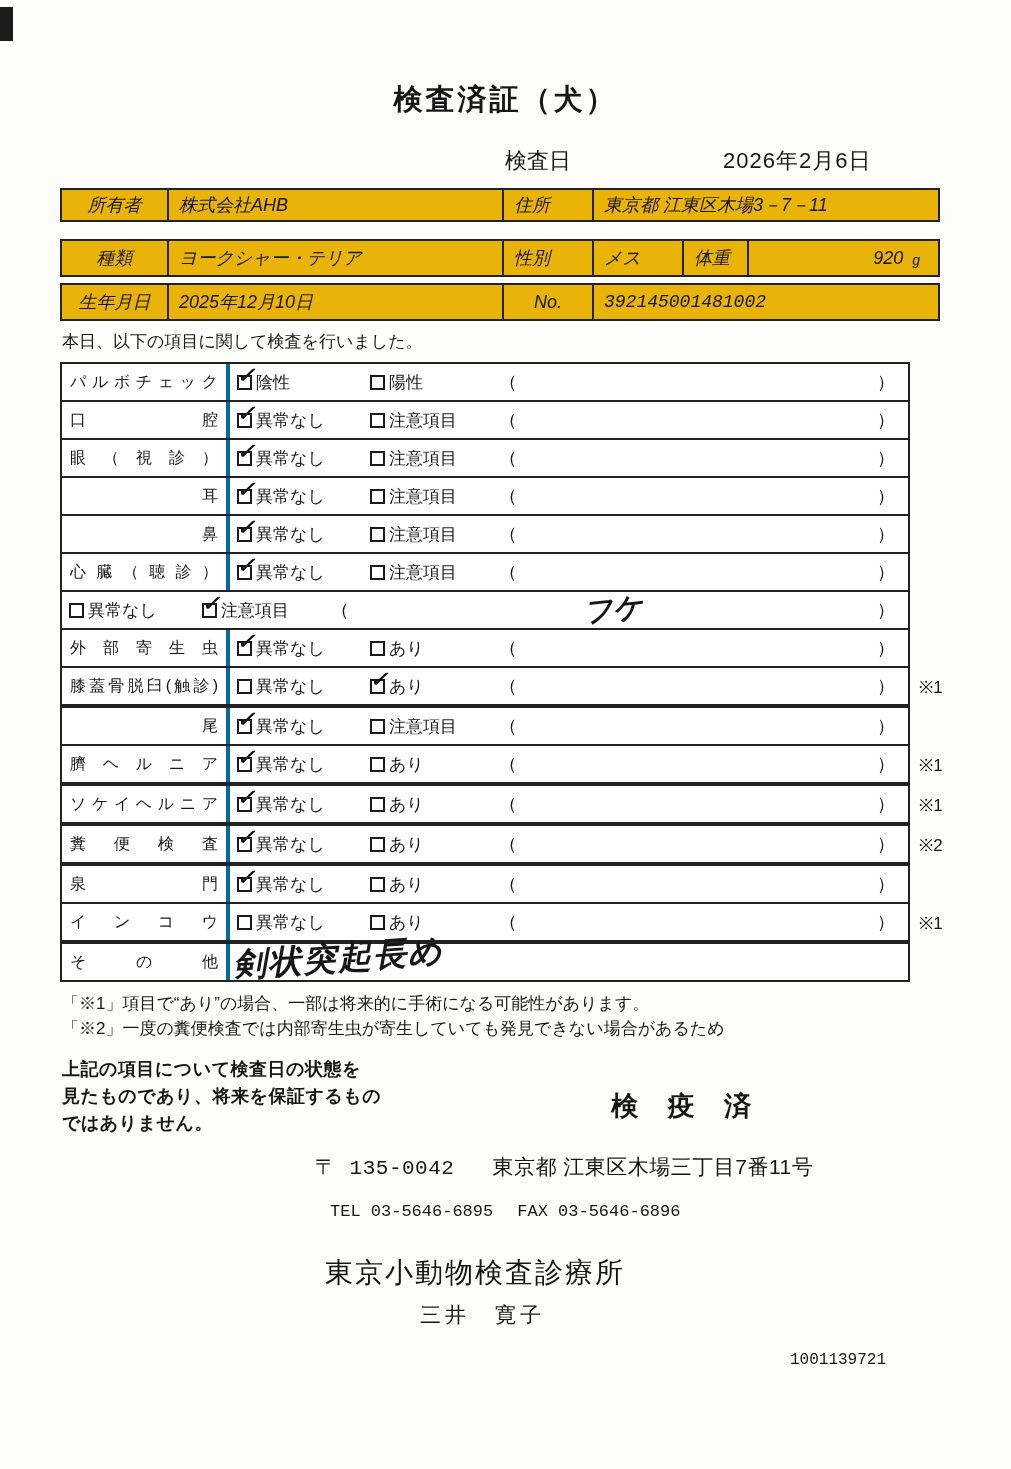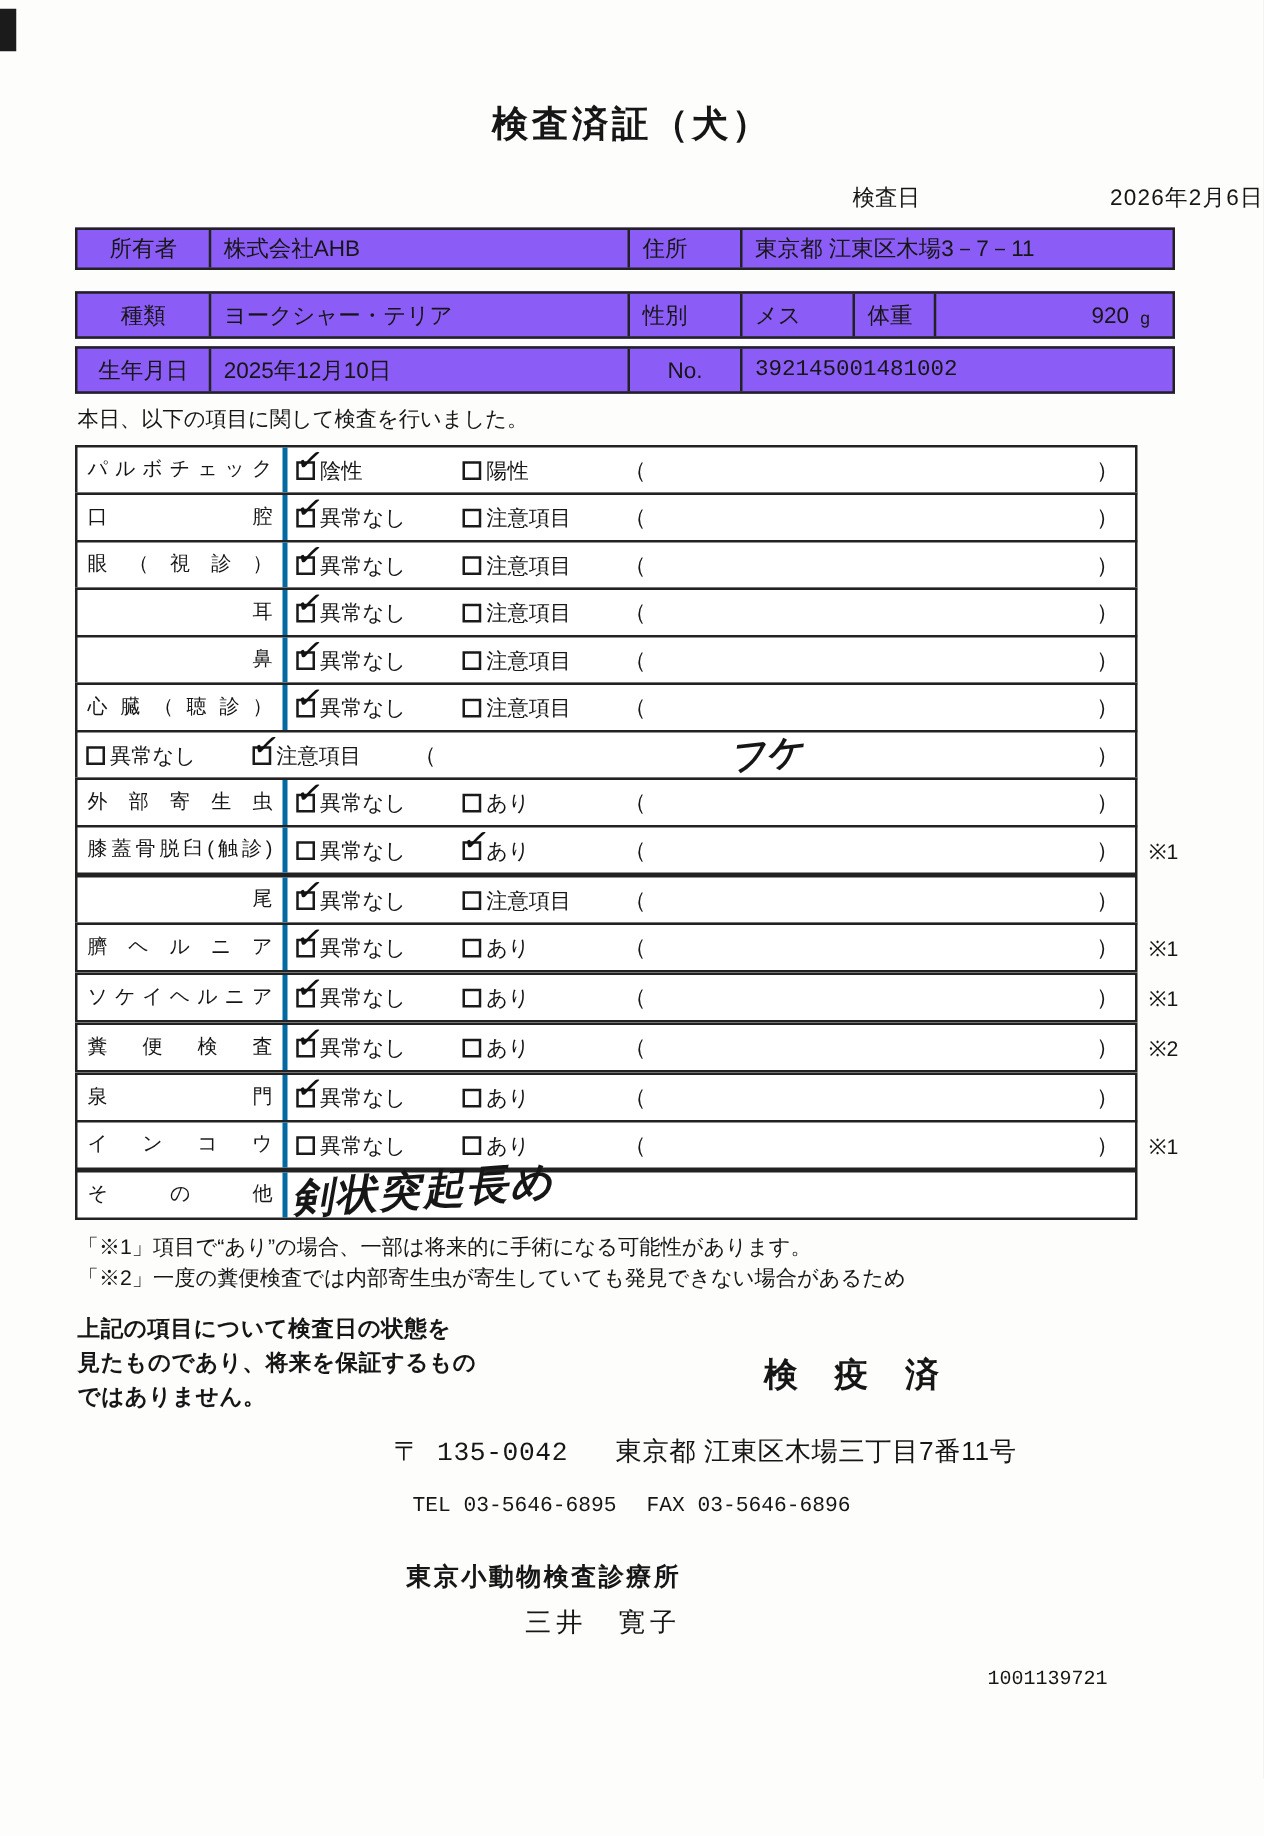--- a/index.html
+++ b/index.html
@@ -7,25 +7,25 @@
   .page {
     position:relative; width:1011px; height:1469px; margin:0 auto;
     background:#fdfdfc; color:#161616;
     font-family:"Liberation Sans", sans-serif;
     overflow:hidden;
   }
   .scan-mark { position:absolute; left:0; top:7px; width:13px; height:34px; background:#1b1b1b; }
 
   .title { text-align:center; padding-top:80px; font-size:29px; font-weight:bold; letter-spacing:3px; }
 
-  .date-row { display:flex; align-items:flex-end; margin-top:26px; font-size:18px;justify-content:flex-end; }
+  .date-row { display:flex; align-items:flex-end; margin-top:26px; font-size:22px; }
   .date-label { margin-left:505px; }
   .date-value { margin-left:152px; letter-spacing:1px; }
 
-  .tbl { display:flex; margin-left:60px; width:880px; border:2px solid #222; background:#8b5cf6; }
+  .tbl { display:flex; margin-left:60px; width:880px; border:2px solid #222; background:#eab308;font-style:italic; }
   .tbl-owner { margin-top:12px; height:34px; }
   .tbl-breed { margin-top:17px; height:38px; }
   .tbl-birth { margin-top:6px;  height:38px; }
   .cell { border-left:2px solid #222; padding:0 10px; display:flex; align-items:center; font-size:18px; }
   .cell:first-child { border-left:none; }
   .cell.c-center { justify-content:center; padding:0 4px; }
   .w-lab   { width:105px; }
   .w-val   { width:335px; }
   .w-lab2  { width:90px; }
   .w-rest  { flex:1; }
@@ -66,21 +66,21 @@
   .fn-indent { margin-left:50px; }
 
   .bottom-row { display:flex; margin:15px 0 0 62px; }
   .disclaimer { font-size:18px; font-weight:bold; line-height:27px; letter-spacing:0.5px; }
   .stamp { margin-left:230px; margin-top:32px; font-size:27px; font-weight:bold; letter-spacing:11px; white-space:nowrap; }
 
   .addr-line { margin-top:16px; margin-left:315px; font-size:21px; letter-spacing:0.5px; }
   .addr-line .postal { margin-right:38px; }
   .tel-line { margin-top:21px; margin-left:330px; font-size:17px; }
   .tel-line .fax { margin-left:24px; }
-  .clinic-name { margin-top:33px; margin-left:325px; font-size:20px; letter-spacing:2px; font-weight:700; }
+  .clinic-name { margin-top:33px; margin-left:325px; font-size:28px; letter-spacing:2px; font-weight:400; }
   .clinic-person { margin-top:9px; margin-left:420px; font-size:21px; letter-spacing:4px; }
   .serial { margin-top:22px; margin-left:790px; font-size:16px; }
 </style>
 </head>
 <body>
 
 <div class="page">
   <div class="scan-mark"></div>
 
   <div class="title">検査済証（犬）</div>

